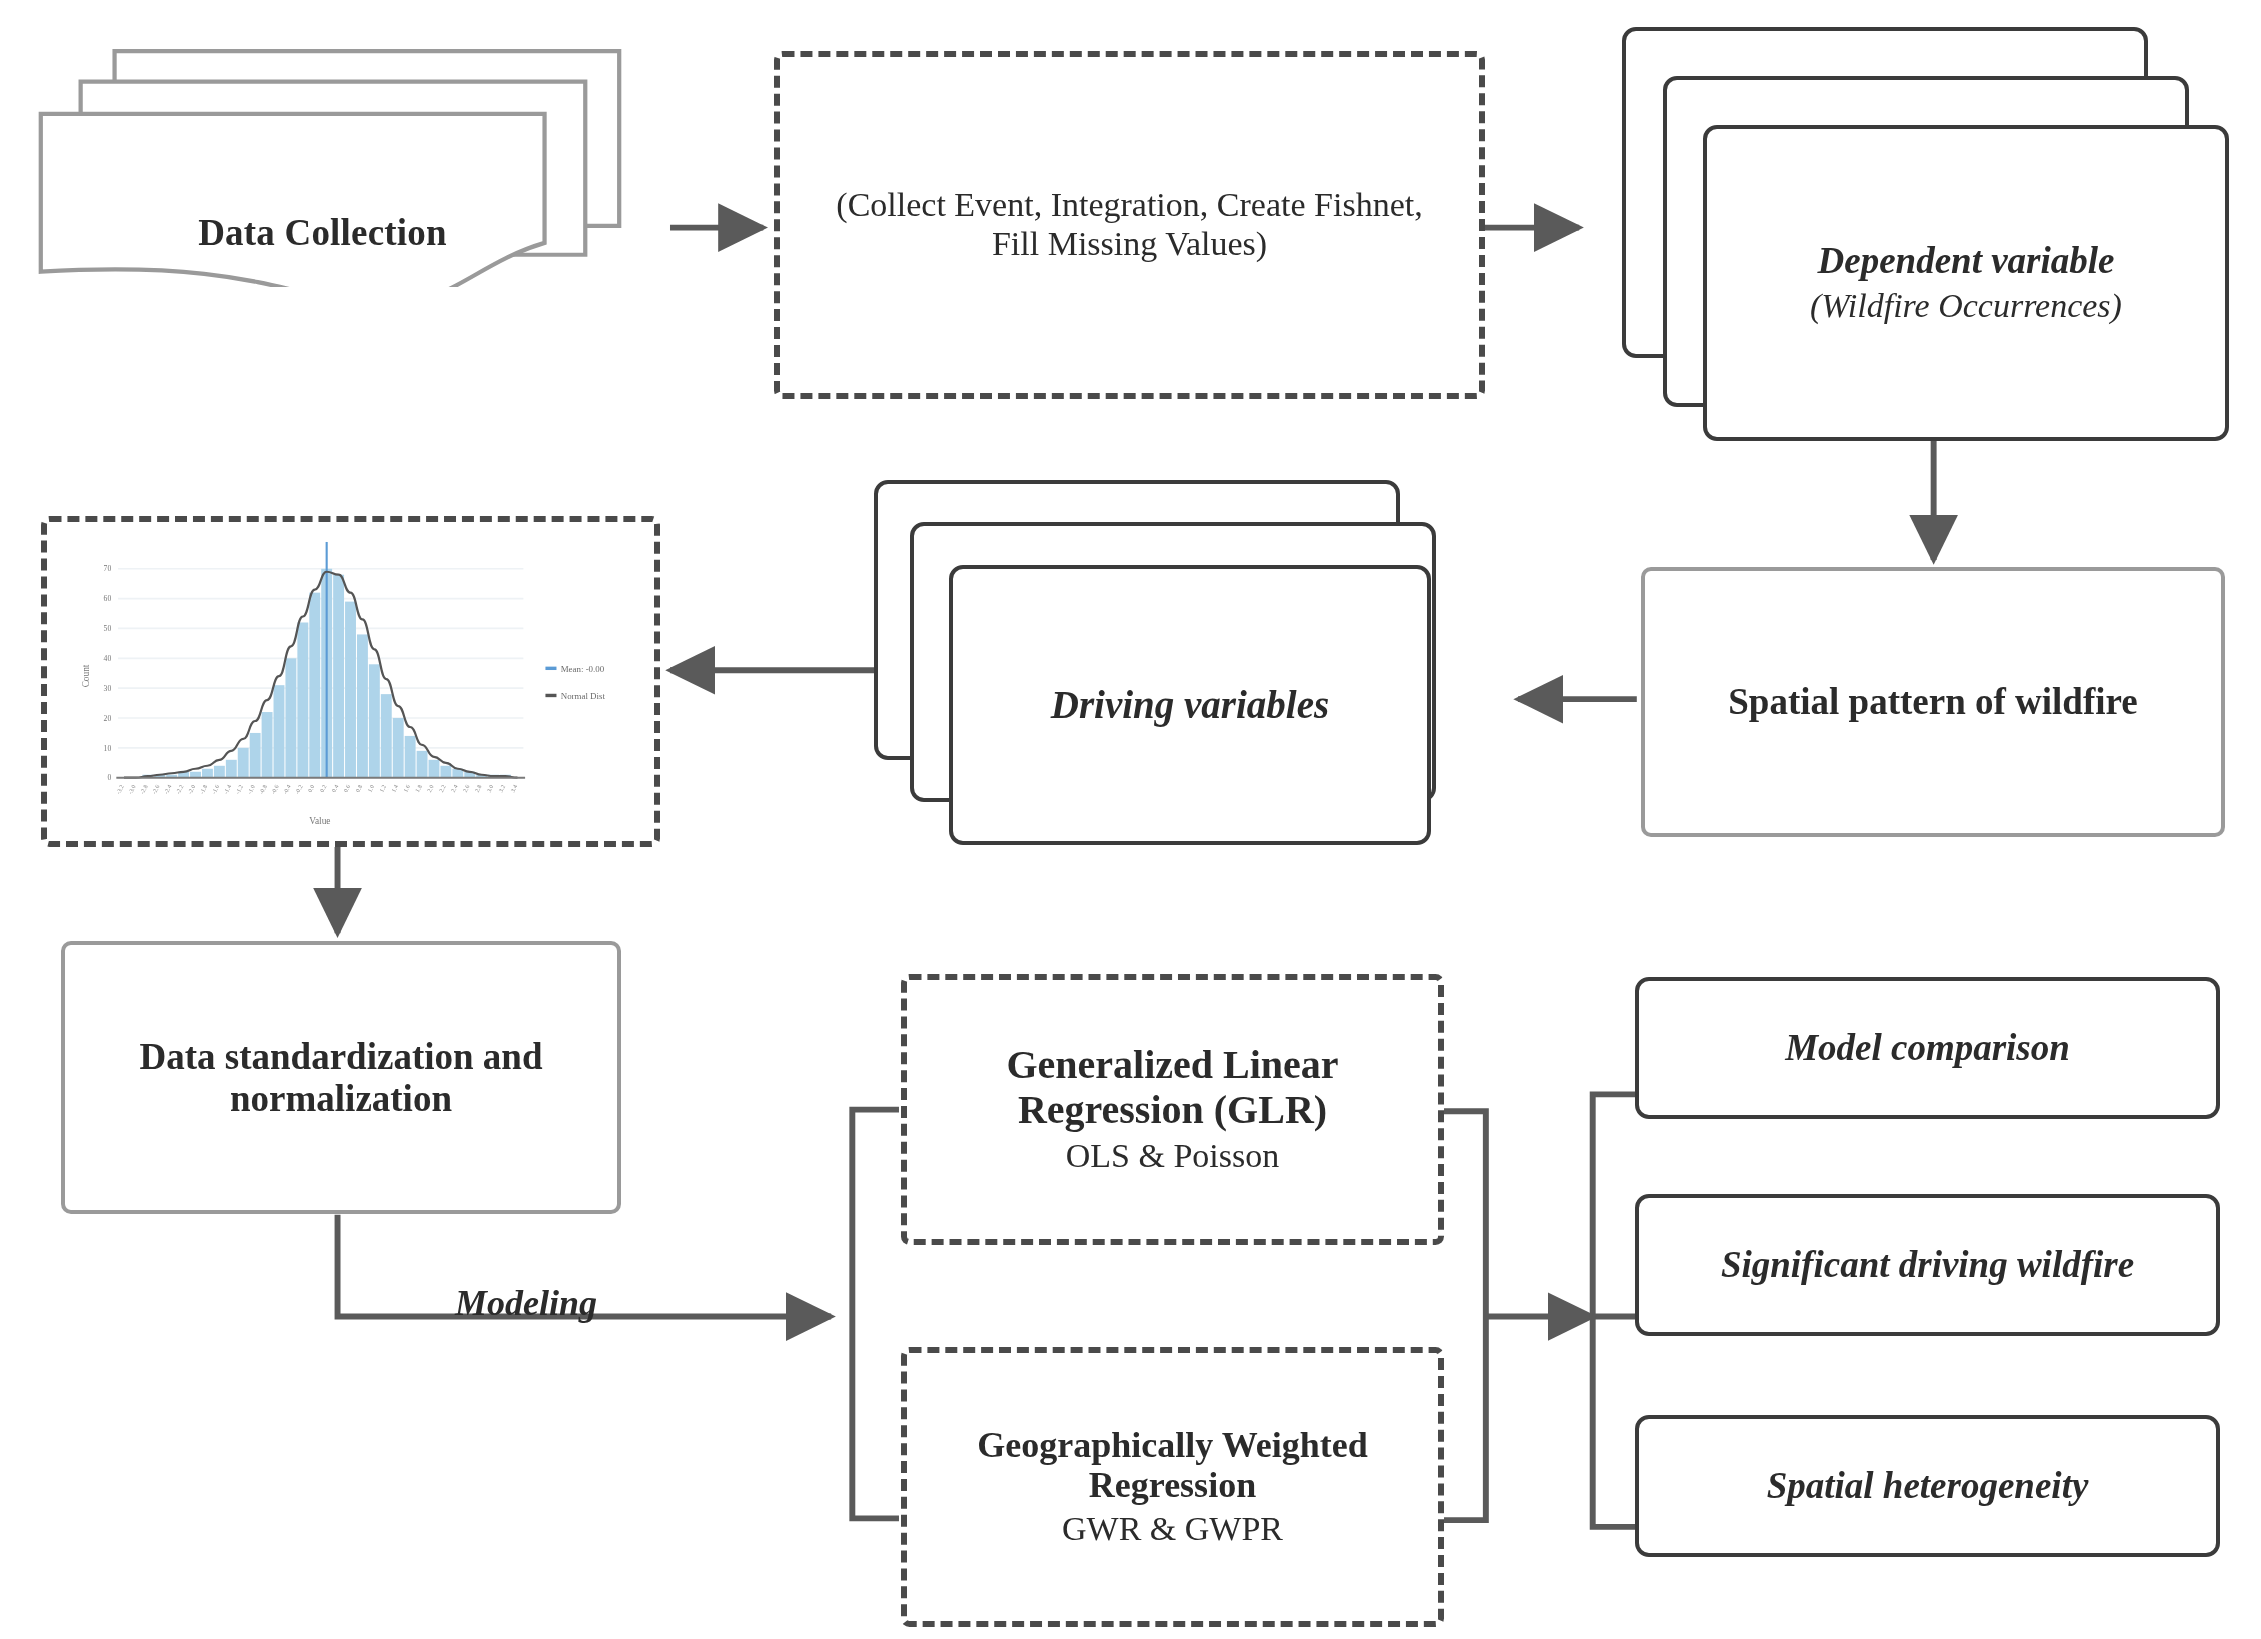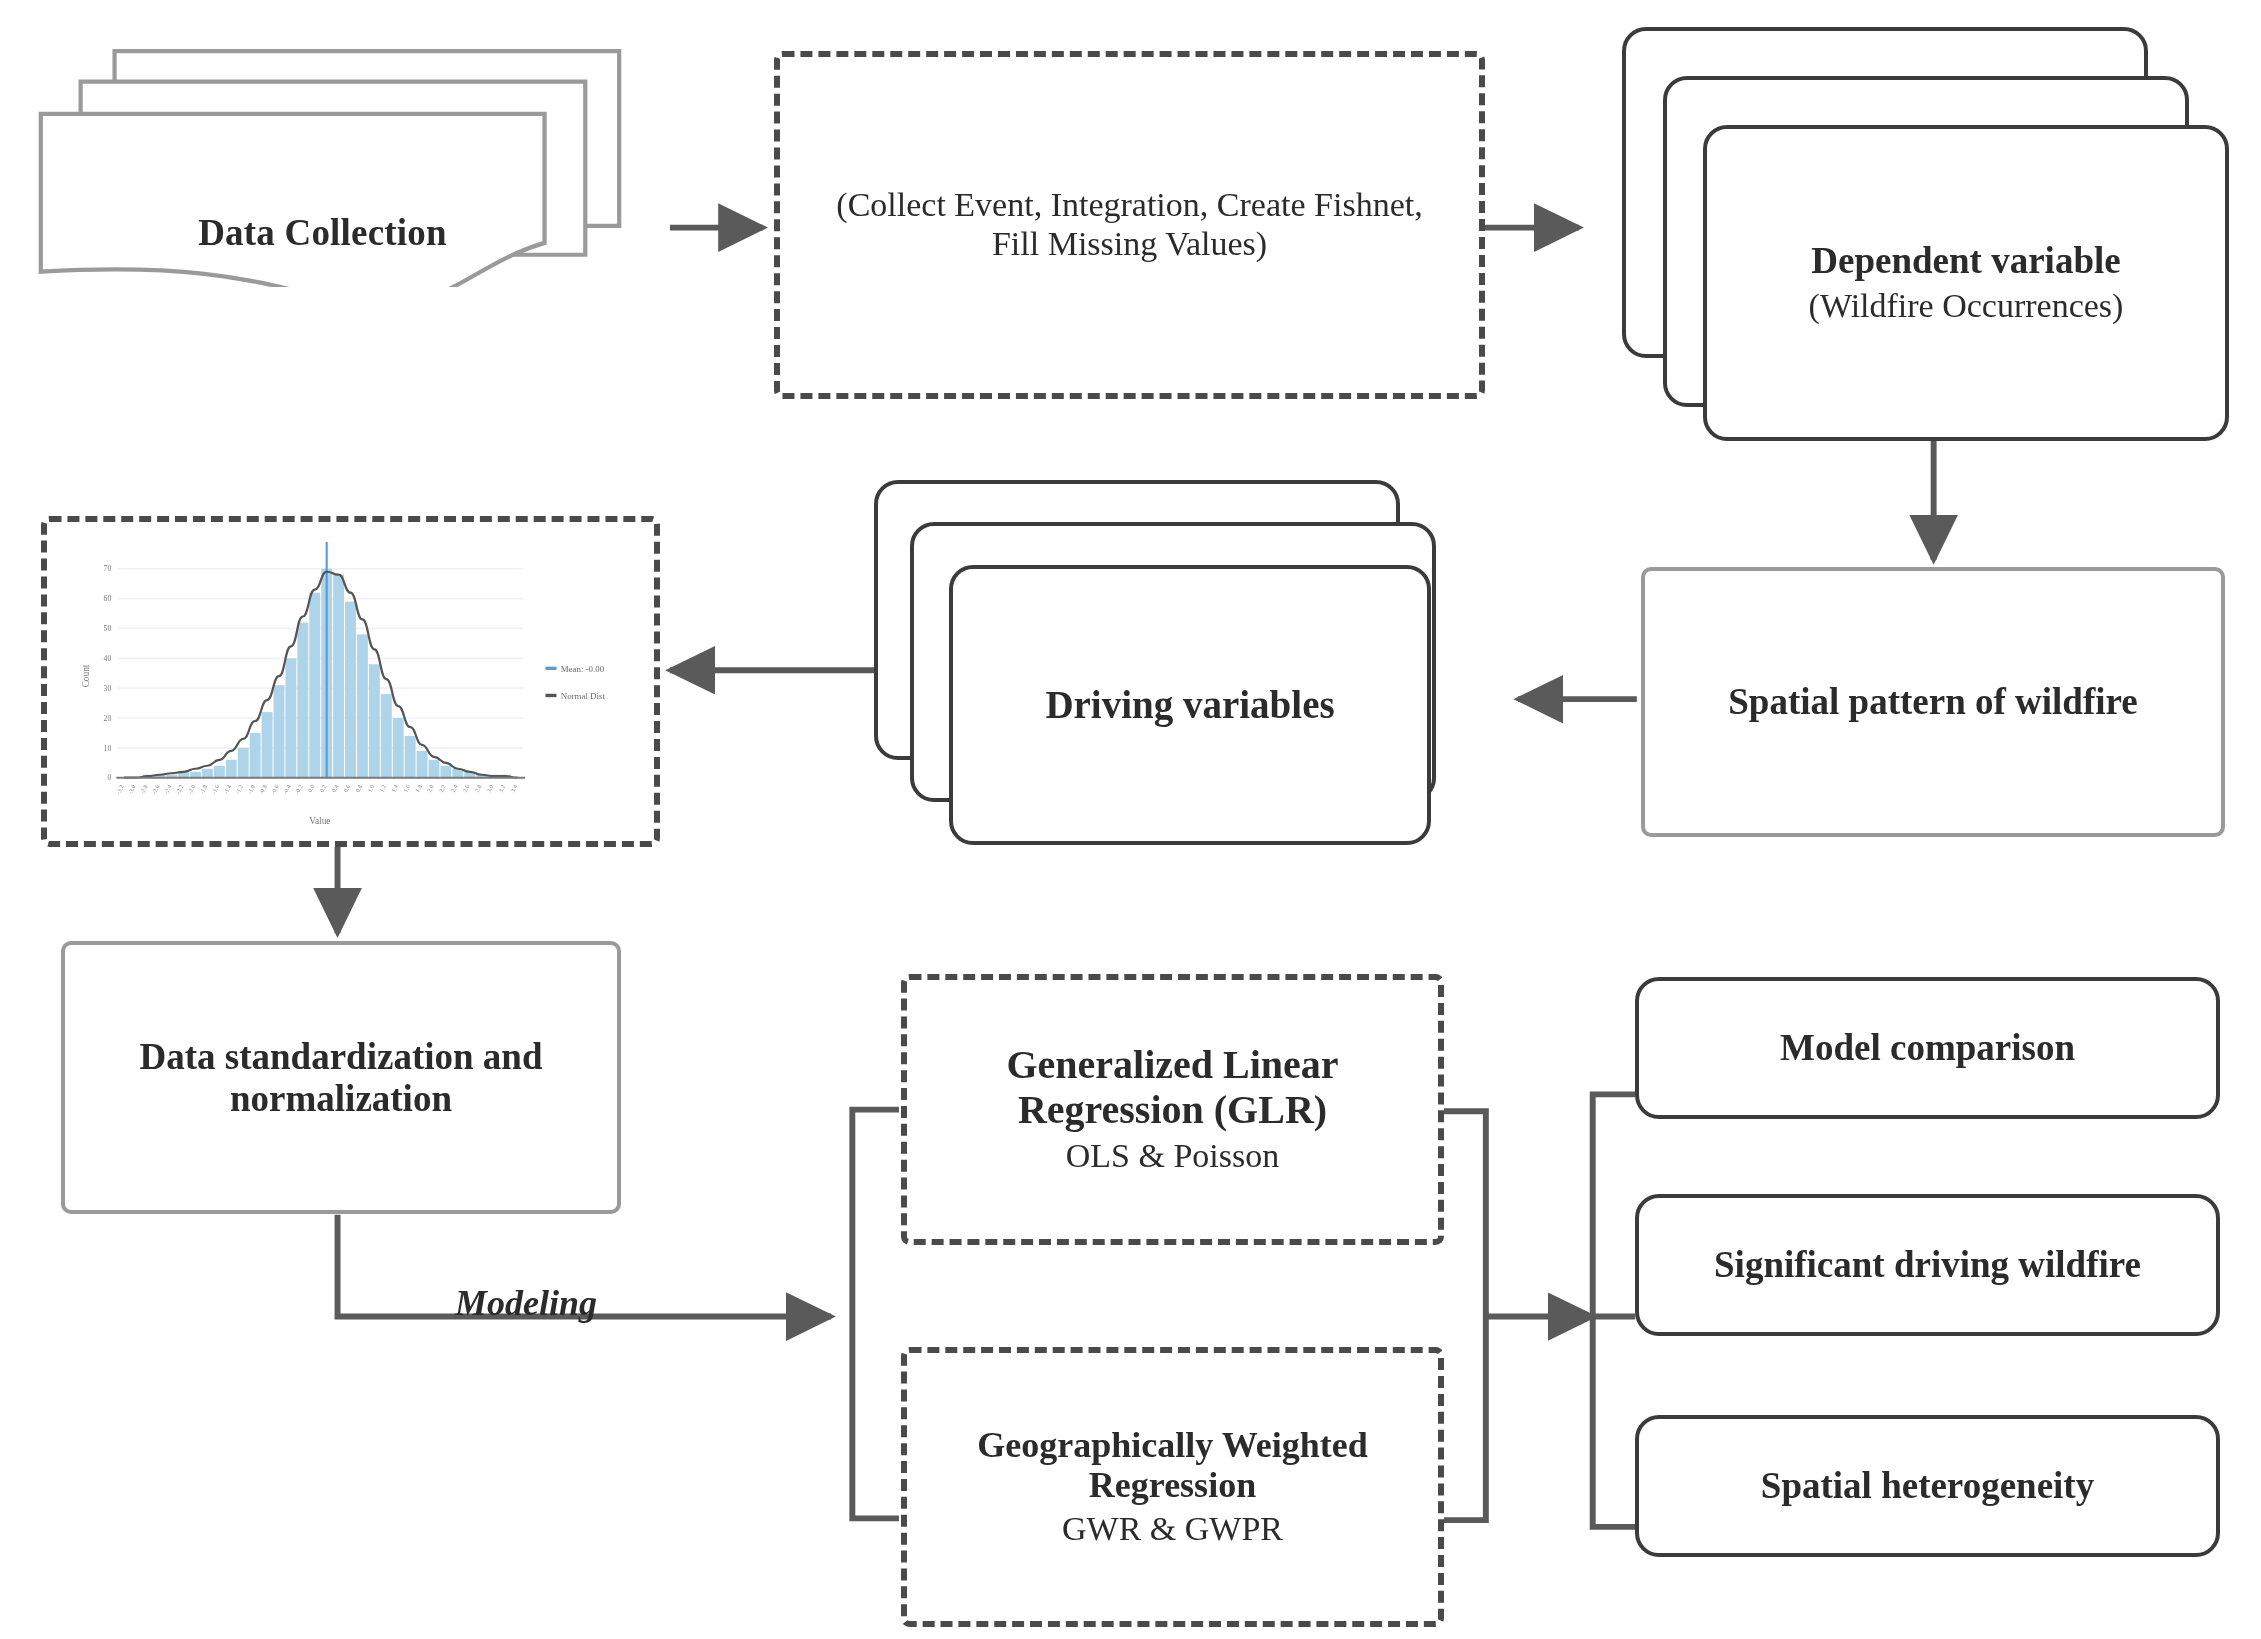--- a/index.html
+++ b/index.html
@@ -11,21 +11,21 @@
   }
   #stage{position:relative;width:2261px;height:1640px;background:#fff;}
   svg.layer{position:absolute;left:0;top:0;width:2261px;height:1640px;pointer-events:none;}
 
   .node{position:absolute;box-sizing:border-box;display:flex;flex-direction:column;
         align-items:center;justify-content:center;text-align:center;background:#fff;}
   .t-main{font-weight:bold;line-height:1.12;}
   .t-sub{font-weight:normal;line-height:1.14;}
 
   
-  .box-dark{border:4.2px solid #3b3b3b;border-radius:24px;}
+  .box-dark{border:4.2px solid #3b3b3b;border-radius:14px;font-style:italic;}
   .box-grey{border:4.2px solid #9a9a9a;border-radius:10px;}
   .box-dash{border:6px dashed #4a4a4a;border-radius:8.5px;background:#fff;}
 
   
   .ghost{position:absolute;box-sizing:border-box;background:#fff;}
 
   
   #dataCollectionWrap{position:absolute;left:34px;top:41px;width:670px;height:237px;}
   #dcLabel{position:absolute;left:51px;top:212px;width:543px;text-align:center;
            font-size:37px;font-weight:bold;letter-spacing:0.2px;}

